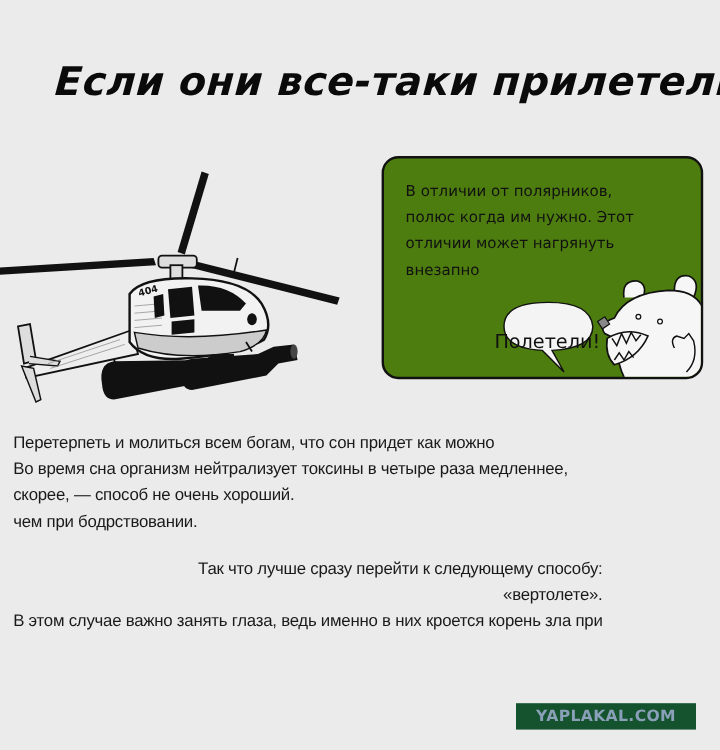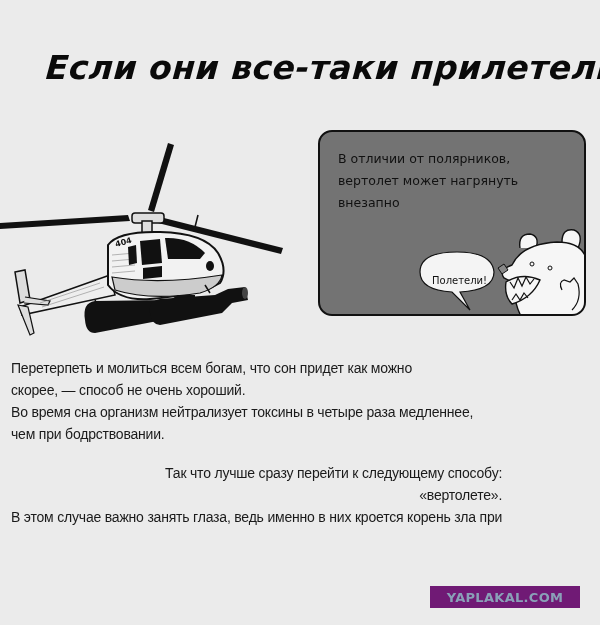--- a/index.html
+++ b/index.html
@@ -18,48 +18,48 @@
     font-size: 33px; letter-spacing: 0.5px;
     color: #0a0a0a;
     transform: skewX(-4deg);
     white-space: nowrap;
   }
   .heli { position: absolute; left: 0; top: 135px; width: 300px; height: 205px; }
   .panel {
     position: absolute; left: 318px; top: 130px;
     width: 264px; height: 182px;
     border: 2.5px solid #111; border-radius: 14px;
-    background: #737373;
+    background: #4d7c0f;
     overflow: hidden;
   }
   .panel-text {
     position: absolute; left: 18px; top: 16px;
     font-family: "DejaVu Sans", sans-serif;
     font-size: 12.5px; line-height: 22px;
     color: #111;
   }
   .panel-text div { white-space: nowrap; }
   .bear { position: absolute; left: 92px; top: 88px; width: 176px; height: 98px; }
   .bubble-label {
-    position: absolute; left: 112px; top: 143px;
-    font-size: 10px; color: #111; white-space: nowrap;
+    position: absolute; left: 92px; top: 143px;
+    font-size: 16px; color: #111; white-space: nowrap;
   }
   .body-text {
     position: absolute; left: 11px;
     font-family: "Liberation Sans Narrow", "Liberation Sans", sans-serif;
     font-size: 14px; line-height: 22px; color: #1a1a1a;
     letter-spacing: -0.2px;
   }
   .body-text div { white-space: nowrap; }
   .p1 { top: 357px; }
   .p2 { top: 462px; text-align: right; }
   .watermark {
     position: absolute; left: 430px; top: 586px;
     width: 150px; height: 22px;
-    background: #701a75;
+    background: #14532d;
     font-family: "DejaVu Sans", sans-serif;
     font-weight: bold; font-size: 13px;
     color: #8aa0b8; letter-spacing: 0.3px;
     display: flex; align-items: center; justify-content: center;
   }
 </style>
 </head>
 <body>
 
 <div class="title">Если они все-таки прилетели</div>
@@ -104,21 +104,22 @@
   <g>
     <path d="M85 185 Q82 168 95 166 L170 165 L178 160 L195 160 L195 172 L178 172 L168 184 L95 198 Q86 198 85 185 Z" fill="#111"></path>
     <path d="M150 178 Q148 166 160 164 L215 160 L228 154 L245 152 L248 165 L232 168 L222 178 L160 190 Q152 190 150 178 Z" fill="#111"></path>
     <ellipse cx="245" cy="158" rx="3" ry="6" fill="#444"></ellipse>
   </g>
 </svg>
 
 <div class="panel">
   <div class="panel-text">
     <div>В отличии от полярников,</div>
-    <div>вертолет может нагрянуть</div>
+    <div>полюс когда им нужно. Этот</div>
+    <div>отличии может нагрянуть</div>
     <div>внезапно</div>
   </div>
   <svg class="bear" viewBox="0 0 176 98">
 
     <path d="M8 52 Q8 32 45 32 Q80 32 82 52 Q82 70 48 72 L58 90 L40 72 Q8 70 8 52 Z" fill="#f4f4f4" stroke="#111" stroke-width="1.2"></path>
 
     <path d="M108 28 Q106 14 118 14 Q128 16 124 28" fill="#f6f6f6" stroke="#111" stroke-width="1.4"></path>
     <path d="M150 22 Q150 8 162 10 Q172 14 166 28" fill="#f6f6f6" stroke="#111" stroke-width="1.4"></path>
 
     <path d="M100 45 Q110 24 145 22 Q176 22 176 50 L176 98 L110 98 Q100 80 104 64 L92 58 Q86 50 100 45 Z" fill="#f6f6f6" stroke="#111" stroke-width="1.4"></path>
@@ -130,22 +131,22 @@
     <path d="M98 62 L102 68 L106 58 L110 66 L114 57 L118 64 L122 59" fill="none" stroke="#111" stroke-width="1.2"></path>
     <path d="M100 80 L104 74 L108 80 L112 73 L116 78" fill="none" stroke="#111" stroke-width="1.2"></path>
 
     <path d="M150 70 Q146 62 152 60 L158 62 L162 58 L166 64 Q170 80 160 90" fill="#f6f6f6" stroke="#111" stroke-width="1.2"></path>
   </svg>
   <div class="bubble-label">Полетели!</div>
 </div>
 
 <div class="body-text p1">
   <div>Перетерпеть и молиться всем богам, что сон придет как можно</div>
+  <div>Во время сна организм нейтрализует токсины в четыре раза медленнее,</div>
   <div>скорее, — способ не очень хороший.</div>
-  <div>Во время сна организм нейтрализует токсины в четыре раза медленнее,</div>
   <div>чем при бодрствовании.</div>
 </div>
 
 <div class="body-text p2">
   <div>Так что лучше сразу перейти к следующему способу:</div>
   <div>«вертолете».</div>
   <div>В этом случае важно занять глаза, ведь именно в них кроется корень зла при</div>
 </div>
 
 <div class="watermark">YAPLAKAL.COM</div>

